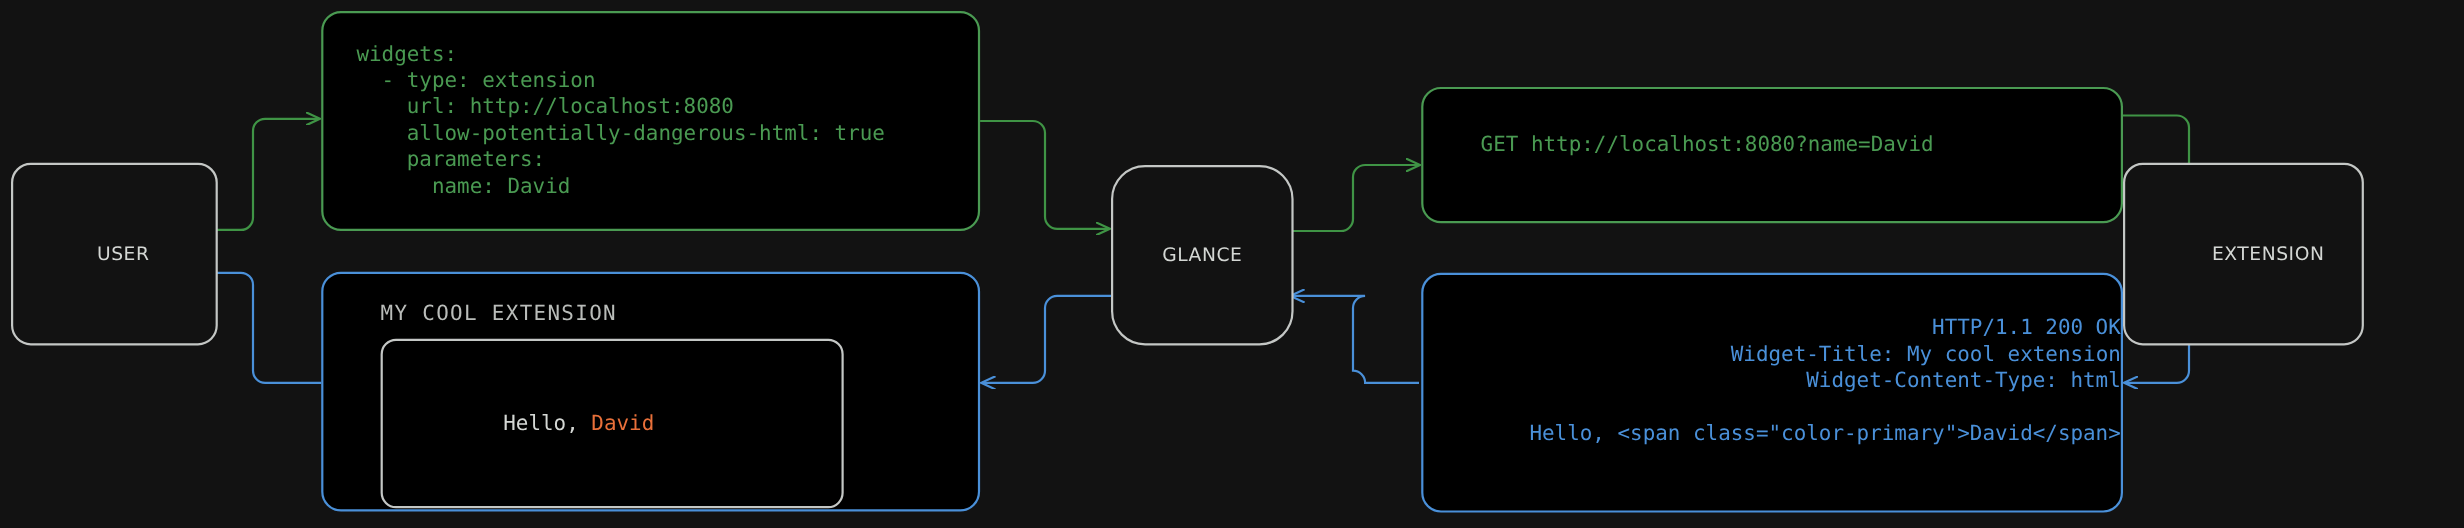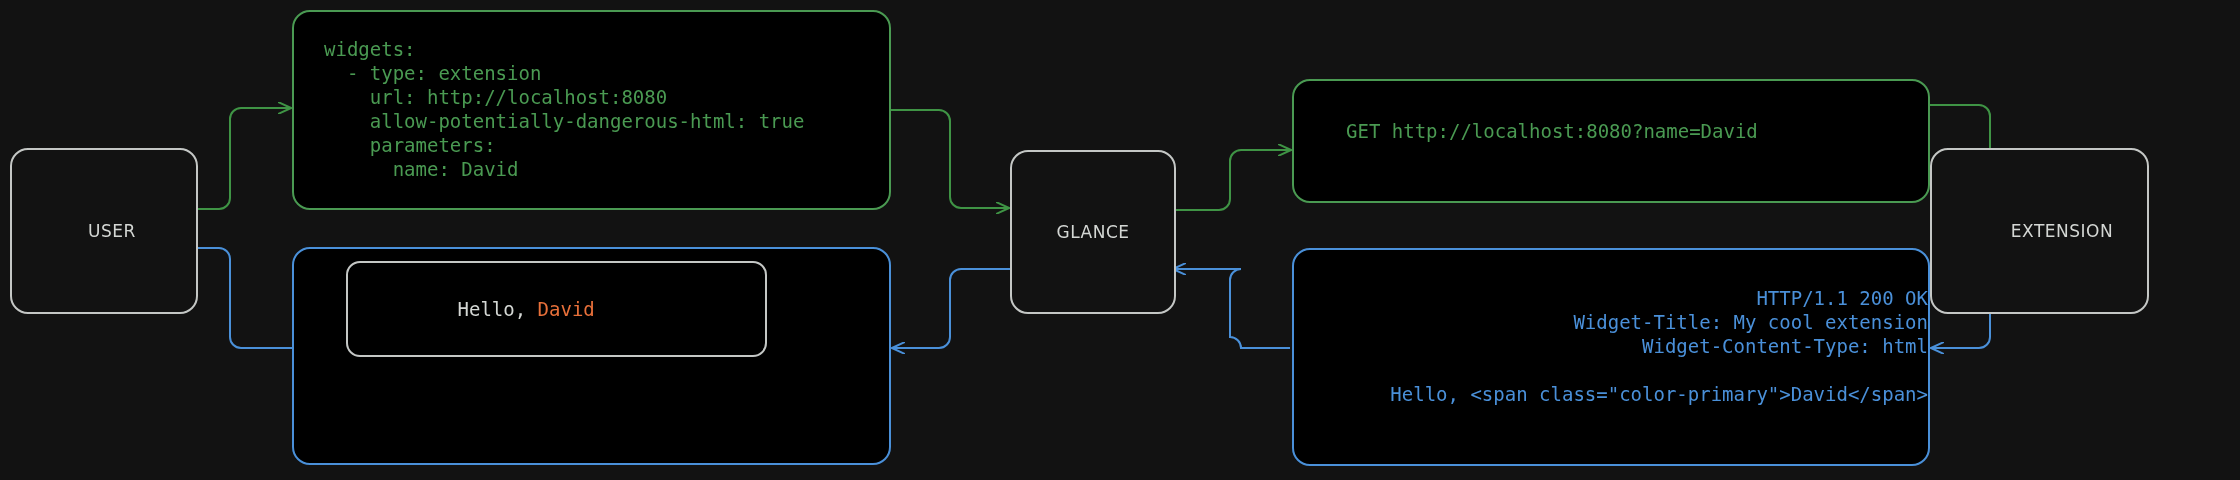--- a/index.html
+++ b/index.html
@@ -97,21 +97,21 @@
       <path stroke="#4a90d9" marker-end="url(#arrow-blue)" d="M1010,269 H961 a11,11 0 0 0 -11,11 V337 a11,11 0 0 1 -11,11 H893"></path>
 
       <path stroke="#4a90d9" marker-end="url(#arrow-blue)" d="M292,348 H241 a11,11 0 0 1 -11,-11 V259 a11,11 0 0 0 -11,-11 H180"></path>
     </g>
   </svg>
 
   <div class="node" style="left:10px;top:148px;width:168px;height:162px;padding-left:16px;">
     <span>USER</span>
   </div>
 
-  <div class="node" style="left:1010px;top:150px;width:162px;height:160px;">
+  <div class="node" style="left:1010px;top:150px;width:162px;height:160px;border-radius:31px;">
     <span>GLANCE</span>
   </div>
 
   <div class="node" style="left:1930px;top:148px;width:170px;height:162px;padding-left:45px;">
     <span>EXTENSION</span>
   </div>
 
   <div class="msgbox green" style="left:292px;top:10px;width:599px;height:200px;">
     <div class="code green" style="padding:25px 0 0 30px;">widgets:
   - type: extension
@@ -127,20 +127,21 @@
 
   <div class="msgbox blue" style="left:1292px;top:248px;width:638px;height:218px;">
     <div class="code blue" style="padding:36px 0 0 52px;text-align:right;">HTTP/1.1 200 OK
 Widget-Title: My cool extension
 Widget-Content-Type: html
 
 Hello, &lt;span class="color-primary"&gt;David&lt;/span&gt;</div>
   </div>
 
   <div class="msgbox blue" style="left:292px;top:247px;width:599px;height:218px;">
-    <div class="widget-frame" style="margin:12px 0 0 52px;width:421px;height:96px;display:flex;align-items:center;text-align:center;">
+    <div class="widget-title" style="padding:25px 0 0 52px;">MY COOL EXTENSION</div>
+    <div class="widget-frame" style="margin:12px 0 0 52px;width:421px;height:154px;display:flex;align-items:center;text-align:center;">
       <div class="widget-body" style="padding-left:18px;">
         <span>Hello, </span><span class="accent">David</span>
       </div>
     </div>
   </div>
 
 </div>
 
 </body></html>

